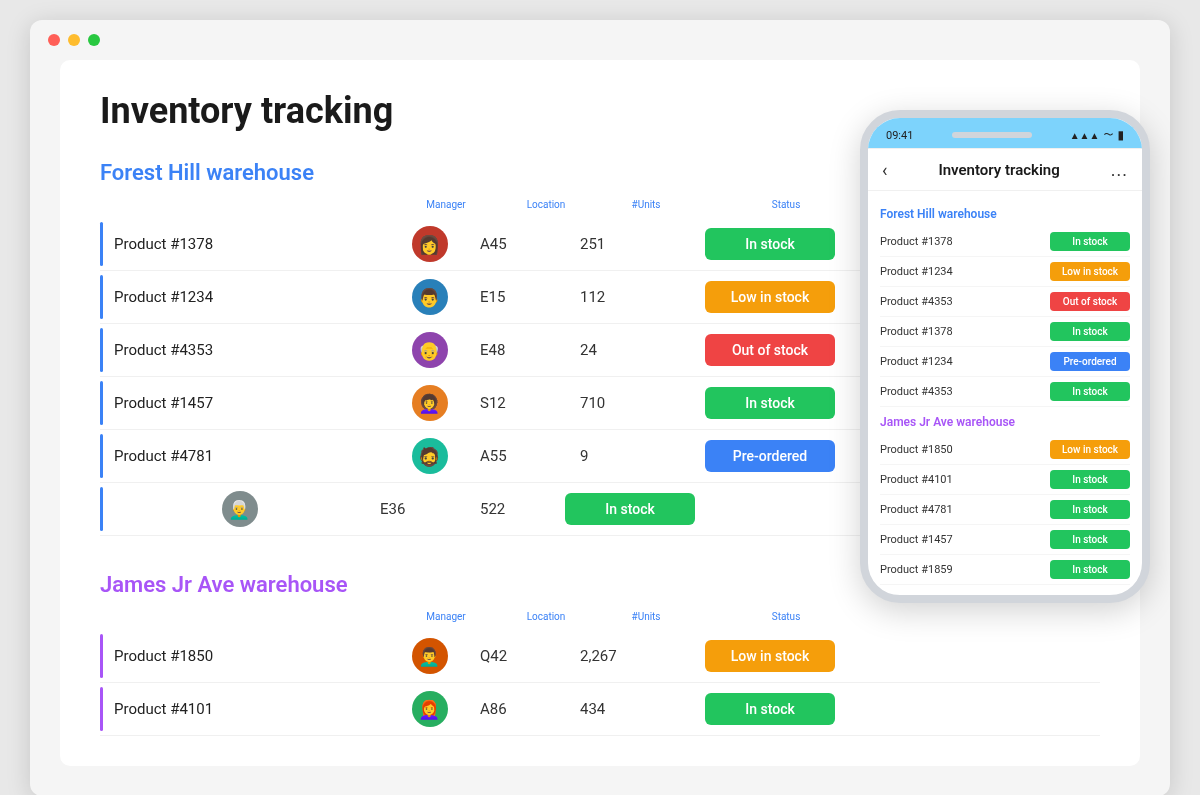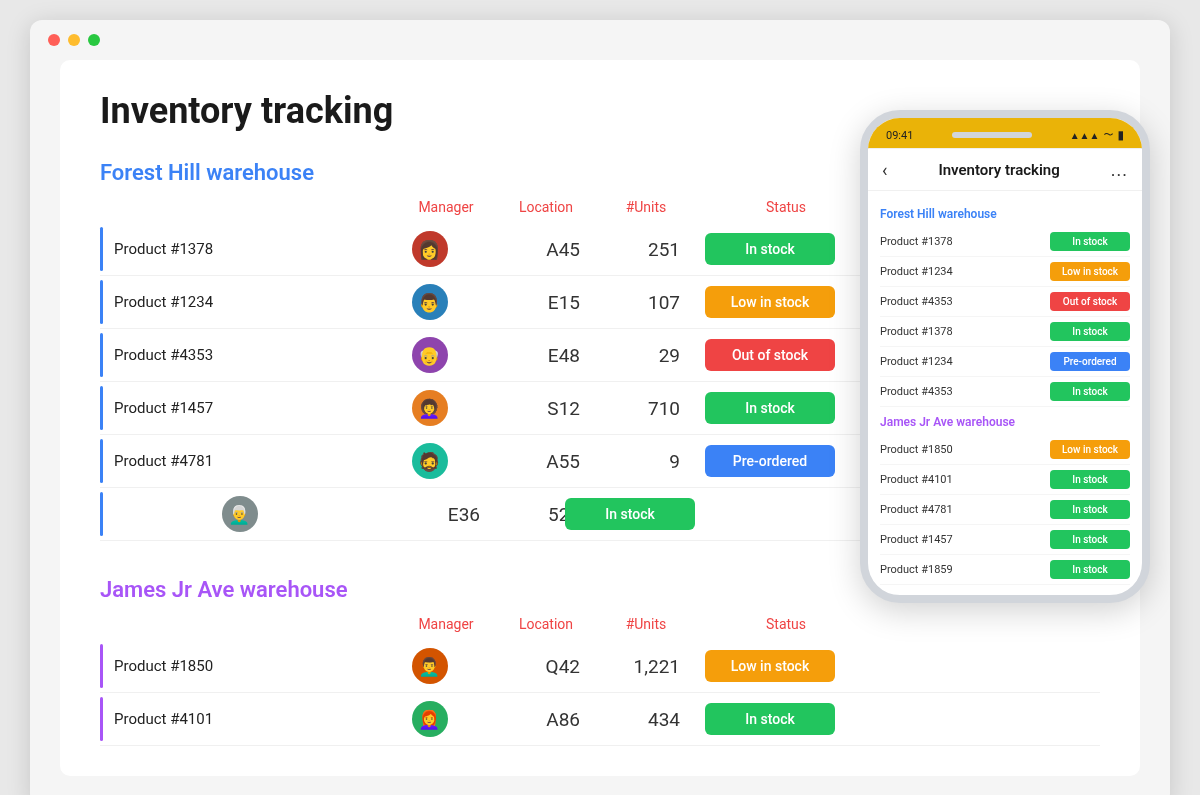--- a/index.html
+++ b/index.html
@@ -59,22 +59,22 @@
       font-size: 22px;
       font-weight: 600;
       color: #a855f7;
       margin-bottom: 10px;
     }
 
     .table-header {
       display: grid;
       grid-template-columns: 280px 100px 100px 100px 180px;
       padding: 4px 0 8px 16px;
-      color: #ef4444;
-      font-size: 14px;
+      color: #3b82f6;
+      font-size: 10px;
     }
     .table-header span:first-child { visibility: hidden; }
     .table-header span { text-align: center; }
 
     .table-row {
       display: grid;
       grid-template-columns: 280px 100px 100px 100px 180px;
       align-items: center;
       padding: 8px 0 8px 0;
       border-bottom: 1px solid #f0f0f0;
@@ -104,22 +104,22 @@
       height: 36px;
       border-radius: 50%;
       margin: 0 auto;
       display: flex;
       align-items: center;
       justify-content: center;
       font-size: 18px;
       overflow: hidden;
     }
     .location-cell, .units-cell {
-      text-align: right;
-      font-size: 19px;
+      text-align: left;
+      font-size: 15px;
       color: #333;
     }
     .status-cell {
       display: flex;
       justify-content: center;
     }
     .badge {
       padding: 8px 22px;
       border-radius: 6px;
       color: white;
@@ -144,21 +144,21 @@
     }
     .phone {
       background: white;
       border-radius: 40px;
       border: 8px solid #d1d5db;
       box-shadow: 0 8px 32px rgba(0,0,0,0.18);
       overflow: hidden;
       position: relative;
     }
     .phone-top-bar {
-      background: #eab308;
+      background: #7dd3fc;
       padding: 10px 18px 6px 18px;
       display: flex;
       justify-content: space-between;
       align-items: center;
       font-size: 11px;
       color: #222;
       border-bottom: 1px solid #f0f0f0;
     }
     .phone-status-icons {
       display: flex;
@@ -281,30 +281,30 @@
       <span class="location-cell">A45</span>
       <span class="units-cell">251</span>
       <div class="status-cell">
         <span class="badge badge-green">In stock</span>
       </div>
     </div>
     <div class="table-row">
       <span class="product-name">Product  #1234</span>
       <div class="avatar av2">👨</div>
       <span class="location-cell">E15</span>
-      <span class="units-cell">107</span>
+      <span class="units-cell">112</span>
       <div class="status-cell">
         <span class="badge badge-orange">Low in stock</span>
       </div>
     </div>
     <div class="table-row">
       <span class="product-name">Product  #4353</span>
       <div class="avatar av3">👴</div>
       <span class="location-cell">E48</span>
-      <span class="units-cell">29</span>
+      <span class="units-cell">24</span>
       <div class="status-cell">
         <span class="badge badge-red">Out of stock</span>
       </div>
     </div>
     <div class="table-row">
       <span class="product-name">Product  #1457</span>
       <div class="avatar av4">👩‍🦱</div>
       <span class="location-cell">S12</span>
       <span class="units-cell">710</span>
       <div class="status-cell">
@@ -338,21 +338,21 @@
       <span>Manager</span>
       <span>Location</span>
       <span>#Units</span>
       <span>Status</span>
     </div>
 
     <div class="table-row purple-border">
       <span class="product-name">Product  #1850</span>
       <div class="avatar av7">👨‍🦱</div>
       <span class="location-cell">Q42</span>
-      <span class="units-cell">1,221</span>
+      <span class="units-cell">2,267</span>
       <div class="status-cell">
         <span class="badge badge-orange">Low in stock</span>
       </div>
     </div>
     <div class="table-row purple-border">
       <span class="product-name">Product  #4101</span>
       <div class="avatar av8">👩‍🦰</div>
       <span class="location-cell">A86</span>
       <span class="units-cell">434</span>
       <div class="status-cell">

